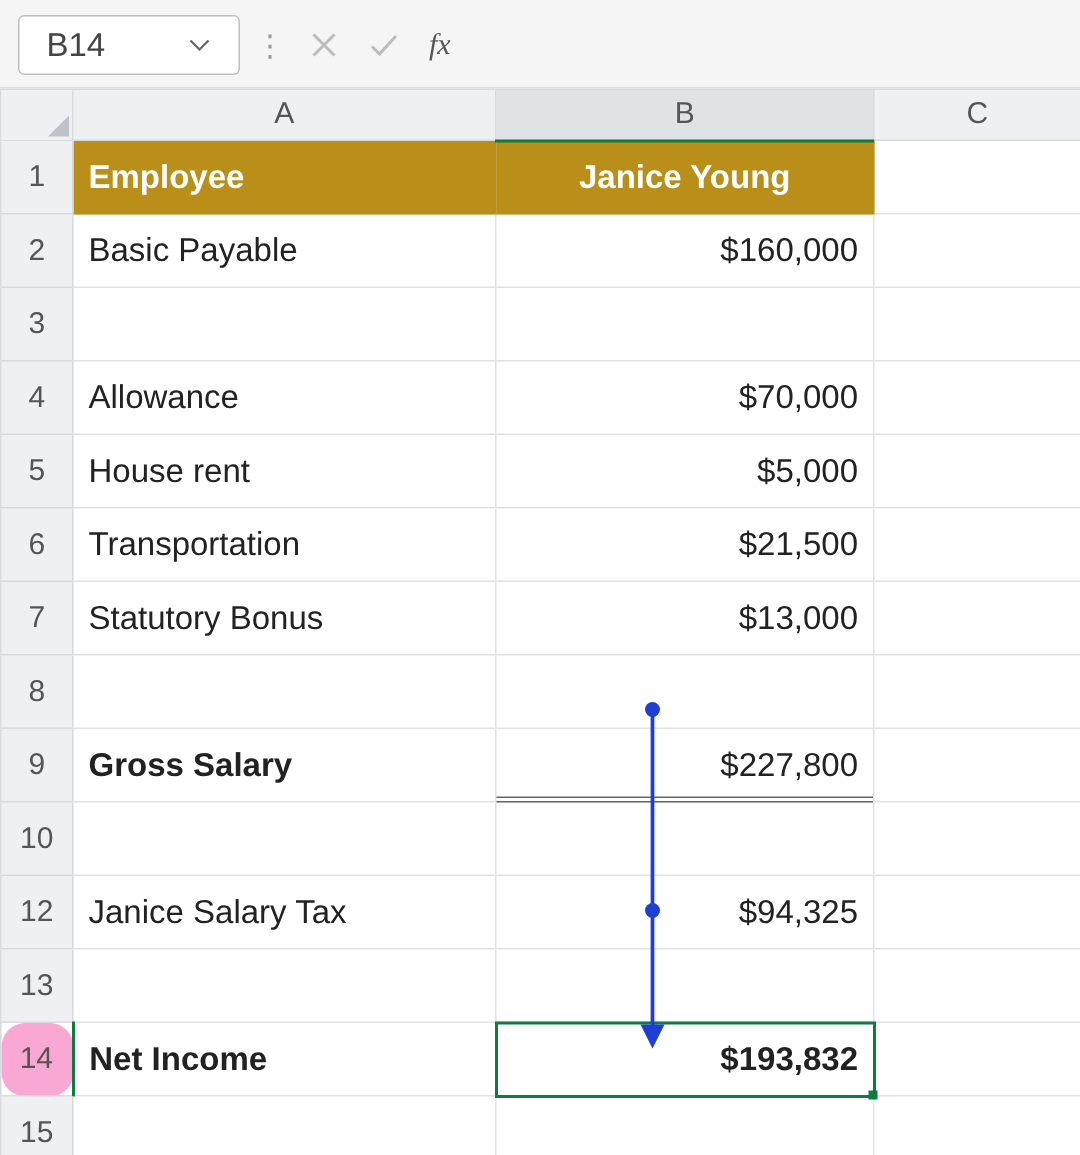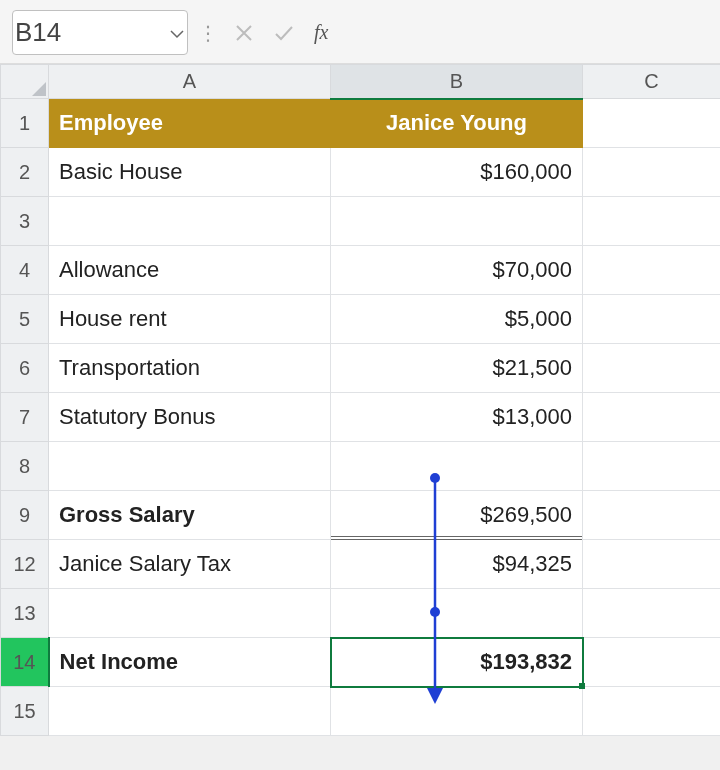--- a/index.html
+++ b/index.html
@@ -16,23 +16,23 @@
     align-items: center;
     padding: 10px 12px 8px 12px;
     background: #f5f5f5;
     border-bottom: 1px solid #ddd;
     gap: 8px;
   }
   .name-box {
     background: #fff;
     border: 1px solid #c0c0c0;
     border-radius: 4px;
-    padding: 6px 2px;
-    font-size: 26px;
-    width: 176px;
+    padding: 6px 18px;
+    font-size: 22px;
+    width: 148px;
     display: flex;
     align-items: center;
     justify-content: space-between;
   }
   .name-box-text { color: #444; }
   .chevron {
     width: 16px; height: 16px;
     font-size: 20px;
     color: #666;
     line-height: 1;
@@ -98,22 +98,23 @@
     right: 2px; bottom: 2px;
     border-style: solid;
     border-width: 0 0 14px 14px;
     border-color: transparent transparent #bfc3c8 transparent;
   }
   th.hdr.active {
     background: #dfe3e6;
     border-bottom: 2px solid #0f7b3e;
   }
   td.rowhdr.active {
-    background: #22c55e;
+    background: #f9a8d4;
     border-right: 2px solid #0f7b3e;
+    border-radius: 16px;
   }
   td.cell {
     border: 1px solid #e0e2e5;
     height: 49px;
     padding: 0 10px;
     font-size: 22px;
     color: #222;
     background: #fff;
     white-space: nowrap;
   }
@@ -202,21 +203,21 @@
       <th class="hdr">C</th>
     </tr>
     <tr class="hrow">
       <td class="rowhdr">1</td>
       <td class="cell">Employee</td>
       <td class="cell alignC">Janice Young</td>
       <td class="cell" style="background:#fff;border-color:#e0e2e5"></td>
     </tr>
     <tr>
       <td class="rowhdr">2</td>
-      <td class="cell">Basic House</td>
+      <td class="cell">Basic Payable</td>
       <td class="cell alignR">$160,000</td>
       <td class="cell"></td>
     </tr>
     <tr>
       <td class="rowhdr">3</td>
       <td class="cell"></td>
       <td class="cell alignR"></td>
       <td class="cell"></td>
     </tr>
     <tr>
@@ -245,21 +246,27 @@
     </tr>
     <tr>
       <td class="rowhdr">8</td>
       <td class="cell"></td>
       <td class="cell alignR"></td>
       <td class="cell"></td>
     </tr>
     <tr>
       <td class="rowhdr">9</td>
       <td class="cell bold">Gross Salary</td>
-      <td class="cell alignR b9">$269,500</td>
+      <td class="cell alignR b9">$227,800</td>
+      <td class="cell"></td>
+    </tr>
+    <tr>
+      <td class="rowhdr">10</td>
+      <td class="cell"></td>
+      <td class="cell alignR"></td>
       <td class="cell"></td>
     </tr>
     <tr>
       <td class="rowhdr">12</td>
       <td class="cell">Janice Salary Tax</td>
       <td class="cell alignR">$94,325</td>
       <td class="cell"></td>
     </tr>
     <tr>
       <td class="rowhdr">13</td>

